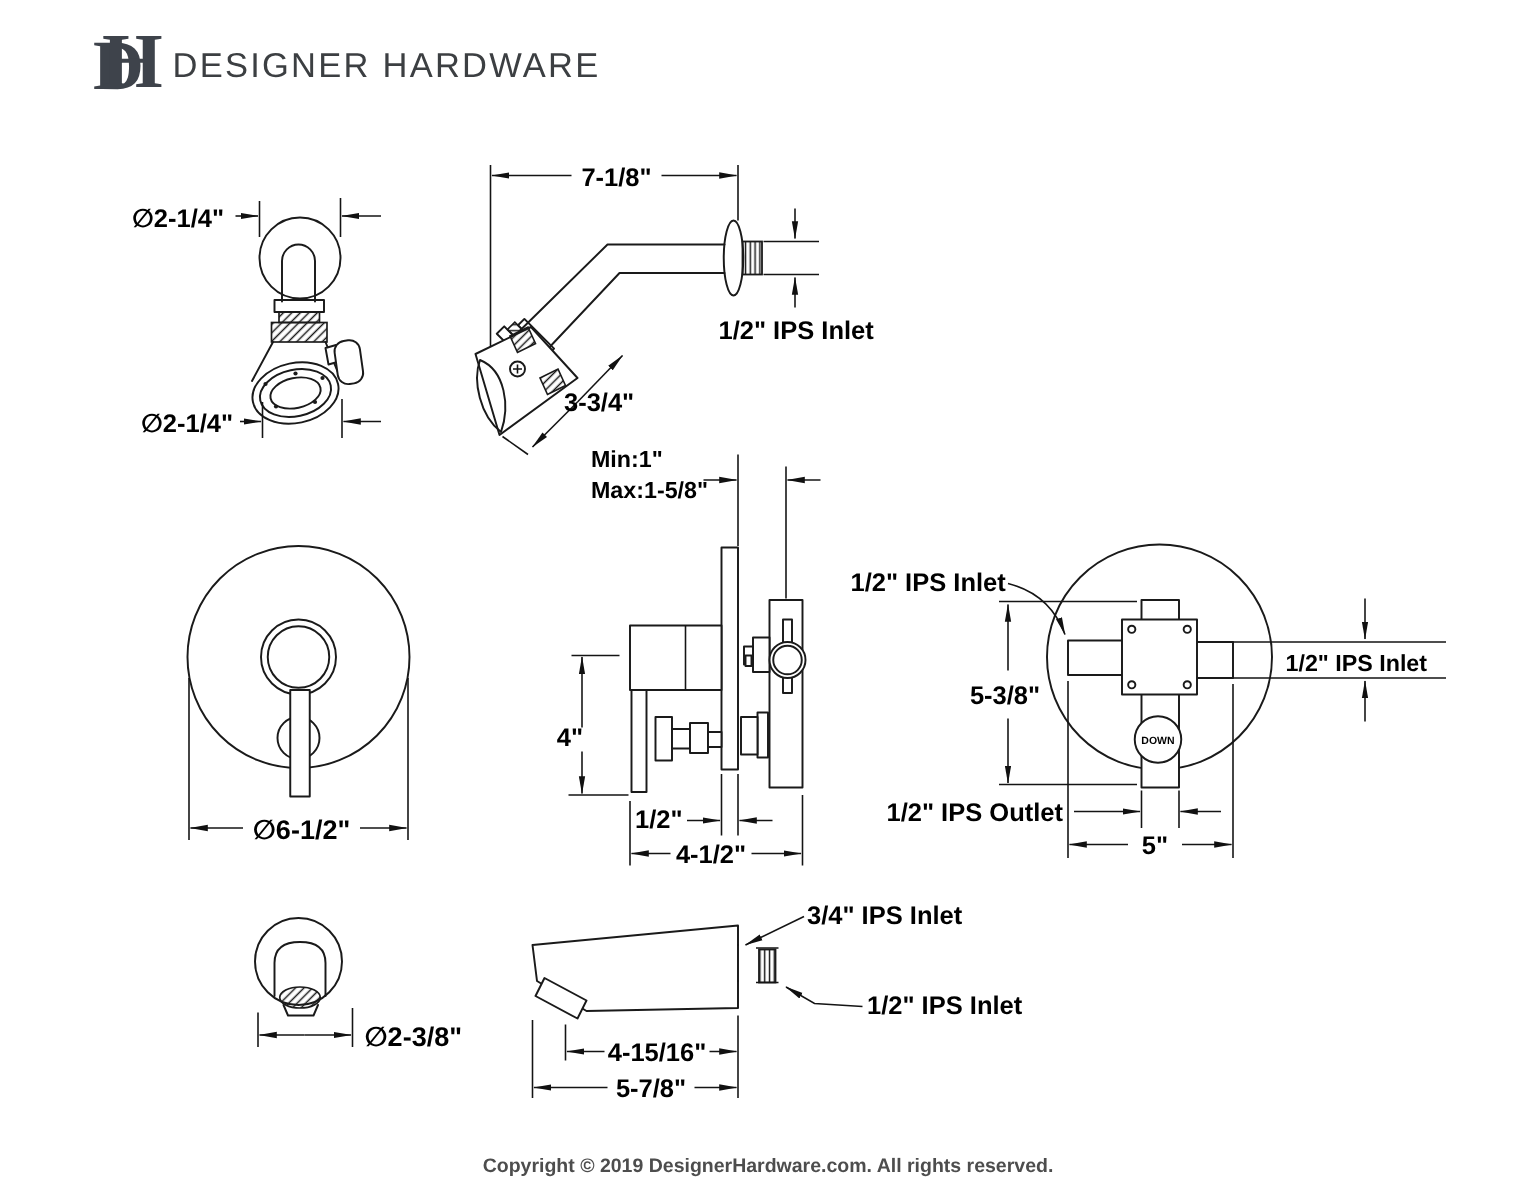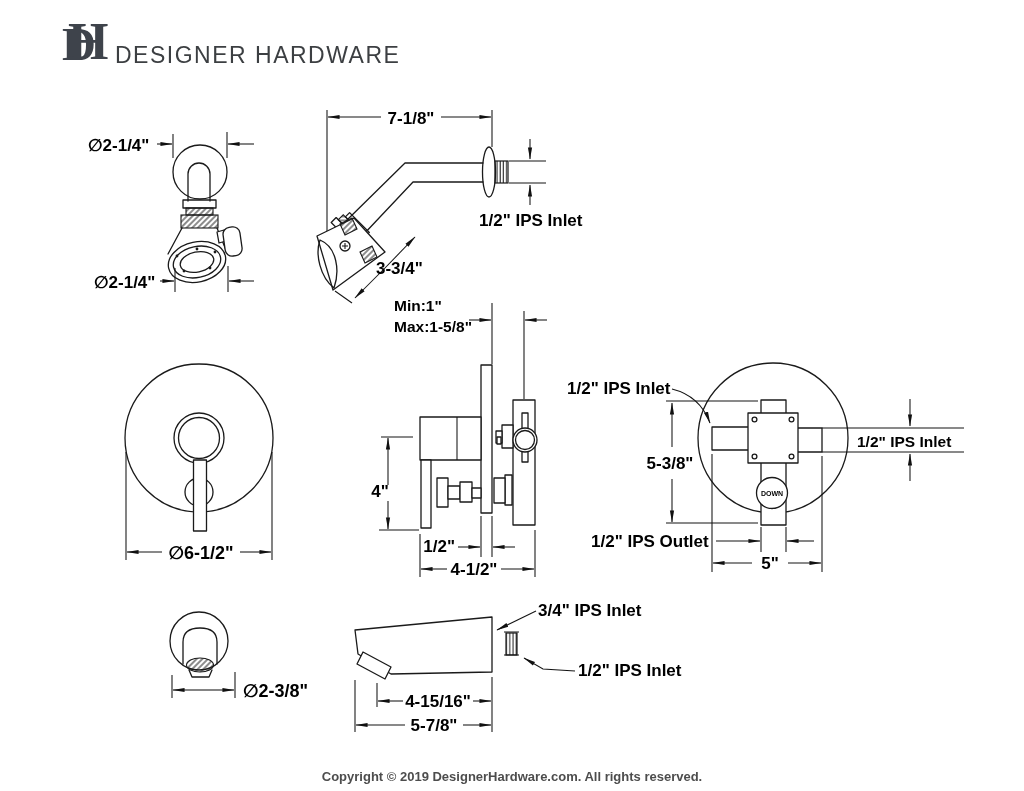--- a/index.html
+++ b/index.html
@@ -3,21 +3,21 @@
 <meta charset="utf-8">
 <style>
   html,body{margin:0;padding:0;background:#fff;}
   #page{position:relative;width:1024px;height:791px;background:#fff;overflow:hidden;
         font-family:"Liberation Sans",sans-serif;}
   
   #logo{position:absolute;left:56px;top:10px;height:62px;}
   .mono{position:absolute;font-family:"Liberation Serif",serif;font-weight:bold;color:#3e434b;line-height:1;}
   .mono-d{left:6px;top:11px;font-size:47px;}
   .mono-h{left:12px;top:6px;font-size:52px;}
-  #brand{position:absolute;left:115px;top:42px;font-size:23px;letter-spacing:1.5px;color:#3c3f42;}
+  #brand{position:absolute;left:115px;top:30px;font-size:23px;letter-spacing:1.5px;color:#3c3f42;}
   
   svg{position:absolute;left:0;top:0;}
   .s{stroke:#1a1a1a;stroke-width:1.3;fill:none;stroke-linecap:round;stroke-linejoin:round;}
   .sw{stroke:#1a1a1a;stroke-width:1.3;fill:#fff;stroke-linejoin:round;}
   .hch{stroke:#1a1a1a;stroke-width:1.1;fill:url(#hch);}
   .vln{stroke:#1a1a1a;stroke-width:1.2;fill:url(#vln);}
   .d{stroke:#141414;stroke-width:1.05;fill:none;}
   .t{font-family:"Liberation Sans","DejaVu Sans",sans-serif;font-weight:bold;font-size:17px;fill:#000;}
   .t16{font-size:15.5px;} .t18{font-size:18px;} .t7{font-size:7px;}
   

